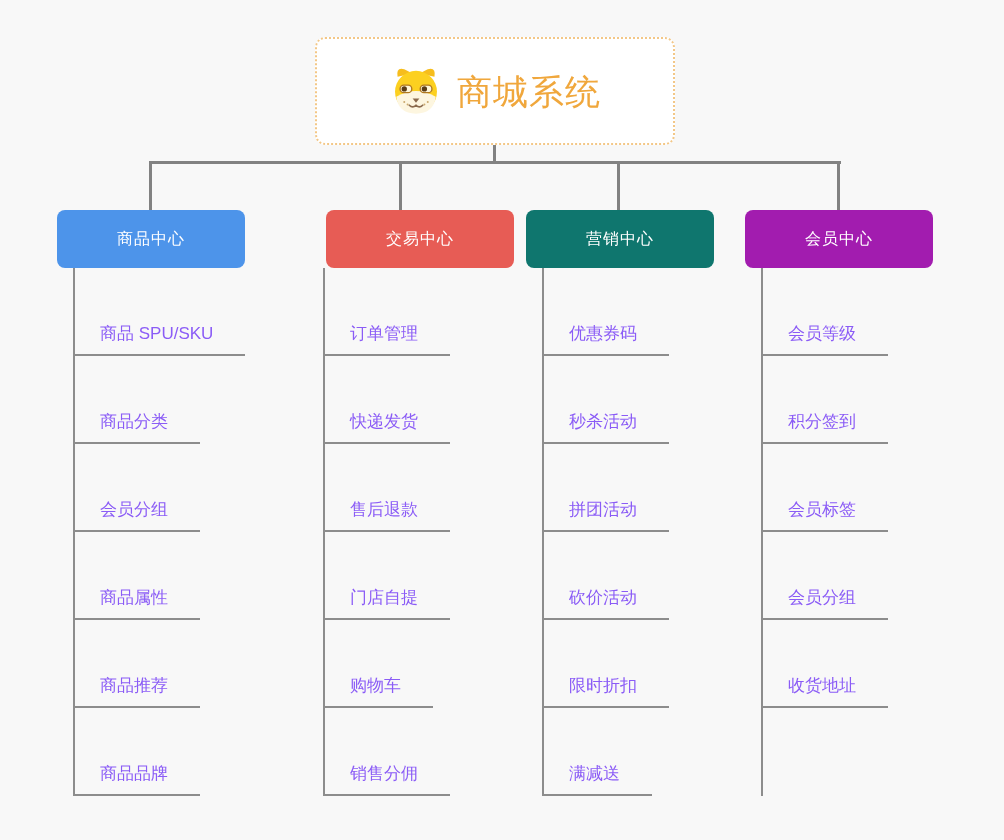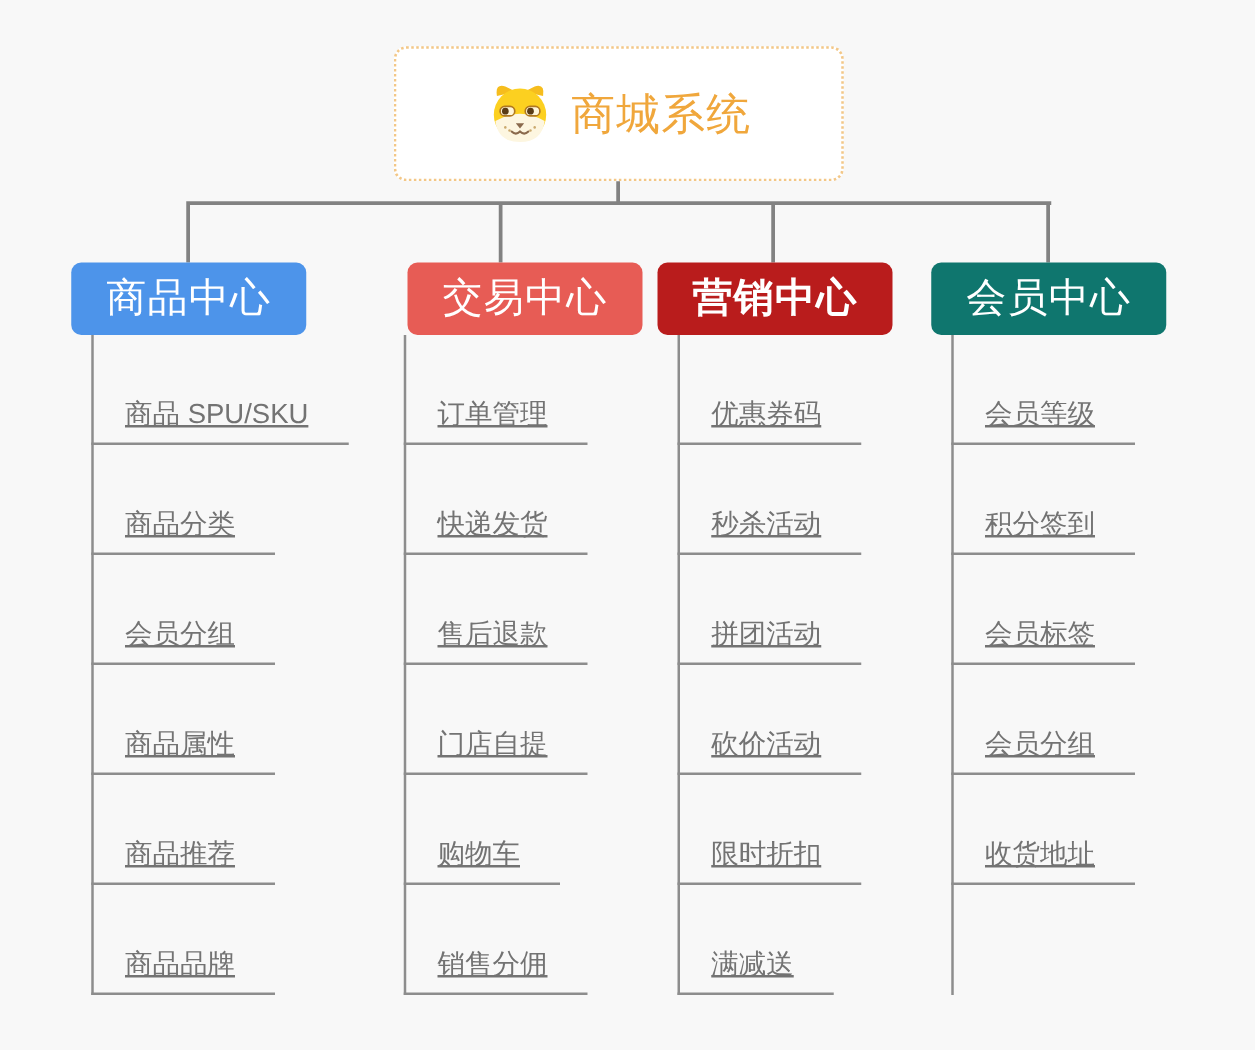--- a/index.html
+++ b/index.html
@@ -41,44 +41,43 @@
 
   
   .branch-column { position: absolute; top: 210px; width: 188px; }
   .branch-header {
     position: relative;
     width: 188px; height: 58px;
     border-radius: 8px;
     display: flex; align-items: center; justify-content: center;
     cursor: pointer;
   }
-  .branch-label { color: #ffffff; font-size: 32px; letter-spacing: 1px; }
+  .branch-label { color: #ffffff; font-size: 16px; letter-spacing: 1px; }
   .trunk {
     position: absolute; left: 16px; top: 58px;
     width: 2px; height: 528px;
     background: #8d8d8d;
   }
   ul.children {
     position: absolute; left: 16px; top: 58px;
     list-style: none;
   }
   li.child {
     height: 88px;
     display: flex; align-items: flex-end;
     cursor: pointer;
   }
   .child-label {
     display: inline-block;
     white-space: nowrap;
     padding: 0 32px 10px 27px;
     border-bottom: 2px solid #8d8d8d;
-    font-size: 22px;
-    color: #737373;
+    font-size: 17px;
+    color: #8b5cf6;
     line-height: 1.2;
-    text-decoration: underline;
   }
 </style>
 </head>
 <body>
 
 <div class="canvas">
 
   <div class="root-node">
     <svg class="dog-icon" viewBox="0 0 64 62" aria-hidden="true">
 
@@ -164,21 +163,21 @@
           <li class="child">
             <span class="child-label">购物车</span>
           </li>
           <li class="child">
             <span class="child-label">销售分佣</span>
           </li>
         </ul>
   </div>
 
   <div class="branch-column" style="left: 526px;">
-    <div class="branch-header" style="background: #b91c1c; font-weight: bold;">
+    <div class="branch-header" style="background: #0f766e;">
       <span class="branch-label">营销中心</span>
     </div>
     <div class="trunk"></div>
     <ul class="children">
           <li class="child">
             <span class="child-label">优惠券码</span>
           </li>
           <li class="child">
             <span class="child-label">秒杀活动</span>
           </li>
@@ -191,21 +190,21 @@
           <li class="child">
             <span class="child-label">限时折扣</span>
           </li>
           <li class="child">
             <span class="child-label">满减送</span>
           </li>
         </ul>
   </div>
 
   <div class="branch-column" style="left: 745px;">
-    <div class="branch-header" style="background: #0f766e;">
+    <div class="branch-header" style="background: #a21caf;">
       <span class="branch-label">会员中心</span>
     </div>
     <div class="trunk"></div>
     <ul class="children">
           <li class="child">
             <span class="child-label">会员等级</span>
           </li>
           <li class="child">
             <span class="child-label">积分签到</span>
           </li>

